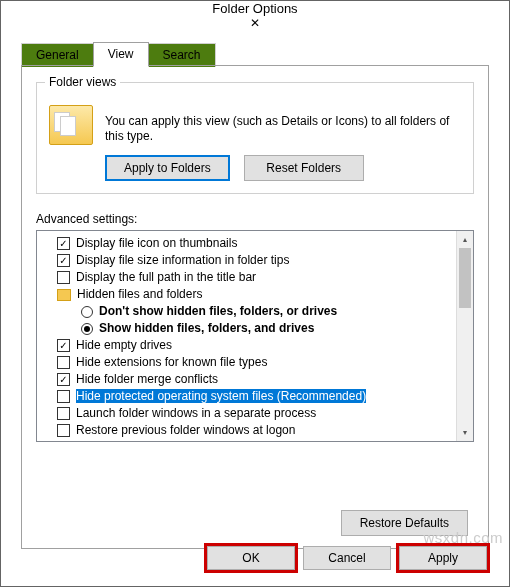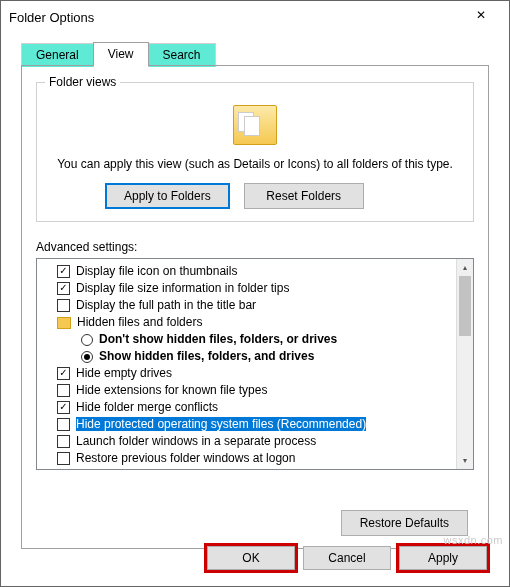--- a/index.html
+++ b/index.html
@@ -1,28 +1,28 @@
 <!DOCTYPE html>
 <html><head>
   <meta charset="utf-8">
   <style>
     * { box-sizing: border-box; font-family: "Segoe UI", Tahoma, sans-serif; font-size: 12px; }
     html, body { margin: 0; padding: 0; background: #fff; }
     .window { width: 510px; height: 587px; background: #fff; border: 1px solid #646464; position: relative; }
-    .titlebar { height: 32px; display: flex; align-items: center; padding: 0 8px; }
+    .titlebar { height: 32px; display: flex; align-items: center; padding: 0 8px; flex-direction: column; }
     .titlebar .title { flex: 1; font-size: 13px; }
     .close-btn { width: 40px; height: 28px; display: flex; align-items: center; justify-content: center; font-size: 14px; margin-top: -4px; }
     .tabs-row { display: flex; padding: 8px 20px 0 20px; border-bottom: none; position: relative; }
     .tab { padding: 4px 14px; border: 1px solid #d0d0d0; border-bottom: none; background: #fff; margin-right: -1px; position: relative; }
     .tab.active { border-color: #a0a0a0; background: #fff; z-index: 2; top: 1px; padding-bottom: 5px; }
-    .tab.inactive { top: 2px; background: #5eead4; }
+    .tab.inactive { top: 2px; background: #4d7c0f; }
     .tab-content { margin: 0 20px 0 20px; border: 1px solid #a0a0a0; border-top: 1px solid #a0a0a0; padding: 12px 14px 60px 14px; position: relative; height: 484px; }
     .groupbox { border: 1px solid #d0d0d0; position: relative; padding: 18px 12px 12px 12px; margin-top: 4px; }
     .groupbox-title { position: absolute; top: -8px; left: 8px; background: #fff; padding: 0 4px; }
-    .fv-row { display: flex; gap: 12px; align-items: center; flex-direction: column; }
+    .fv-row { display: flex; gap: 12px; align-items: flex-end; }
     .folder-icon { width: 44px; height: 40px; background: linear-gradient(#fde9a9, #f5c851); border: 1px solid #d4a017; border-radius: 2px; margin-top: 4px; flex-shrink: 0; position: relative; }
     .folder-icon::before { content:""; position:absolute; left:4px; top:6px; width:14px; height:18px; background:#fff; border:1px solid #ccc; }
     .folder-icon::after { content:""; position:absolute; left:10px; top:10px; width:14px; height:18px; background:#fff; border:1px solid #ccc; }
     .fv-text { flex: 1; line-height: 1.3; }
     .fv-btns { display: flex; gap: 14px; margin-top: 10px; margin-left: 56px; }
     .btn { border: 1px solid #adadad; background: #e1e1e1; padding: 5px 18px; min-width: 120px; text-align: center; }
     .btn.highlight { border: 2px solid #0078d7; padding: 4px 17px; background: #e1e1e1; text-align: center; }
     .adv-label { margin-top: 18px; margin-bottom: 4px; }
     .listbox { border: 1px solid #828790; height: 212px; overflow: hidden; position: relative; background: #fff; }
     .list-inner { padding: 2px 0; }
@@ -35,21 +35,21 @@
     .item .chk.checked::after { content:"✓"; font-size:10px; line-height:1; }
     .item .radio { width:12px; height:12px; border:1px solid #333; border-radius:50%; margin-right:6px; flex-shrink:0; display:flex; align-items:center; justify-content:center; }
     .item .radio.checked::after { content:""; width:6px; height:6px; background:#000; border-radius:50%; }
     .item.indent1 { padding-left: 20px; }
     .item.indent2 { padding-left: 44px; font-weight: bold; }
     .item .folder-sm { width:14px; height:12px; background:#f5c851; border:1px solid #d4a017; margin-right:6px; flex-shrink:0; }
     .item.selected .lbl { background:#0078d7; color:#fff; }
     .restore-row { text-align: right; margin-top: 14px; margin-right: 4px; position:absolute; right:16px; bottom:12px; }
     .bottom-btns { position:absolute; right: 22px; bottom: 16px; display:flex; gap: 8px; }
     .redbox { outline: 3px solid #cc0000; }
-    .wm { position:absolute; right:6px; bottom:40px; color:#ccc; font-size:11px; letter-spacing:0.5px; z-index:90; }
+    .wm { position:absolute; right:6px; bottom:40px; color:#ccc; font-size:15px; letter-spacing:0.5px; z-index:90; }
     .btn.win { min-width: 88px; padding: 4px 12px; }
   </style>
 </head>
 <body>
 
 <div class="window">
   <div class="titlebar">
     <span class="title">Folder Options</span>
     <div class="close-btn">
       <span>✕</span>

